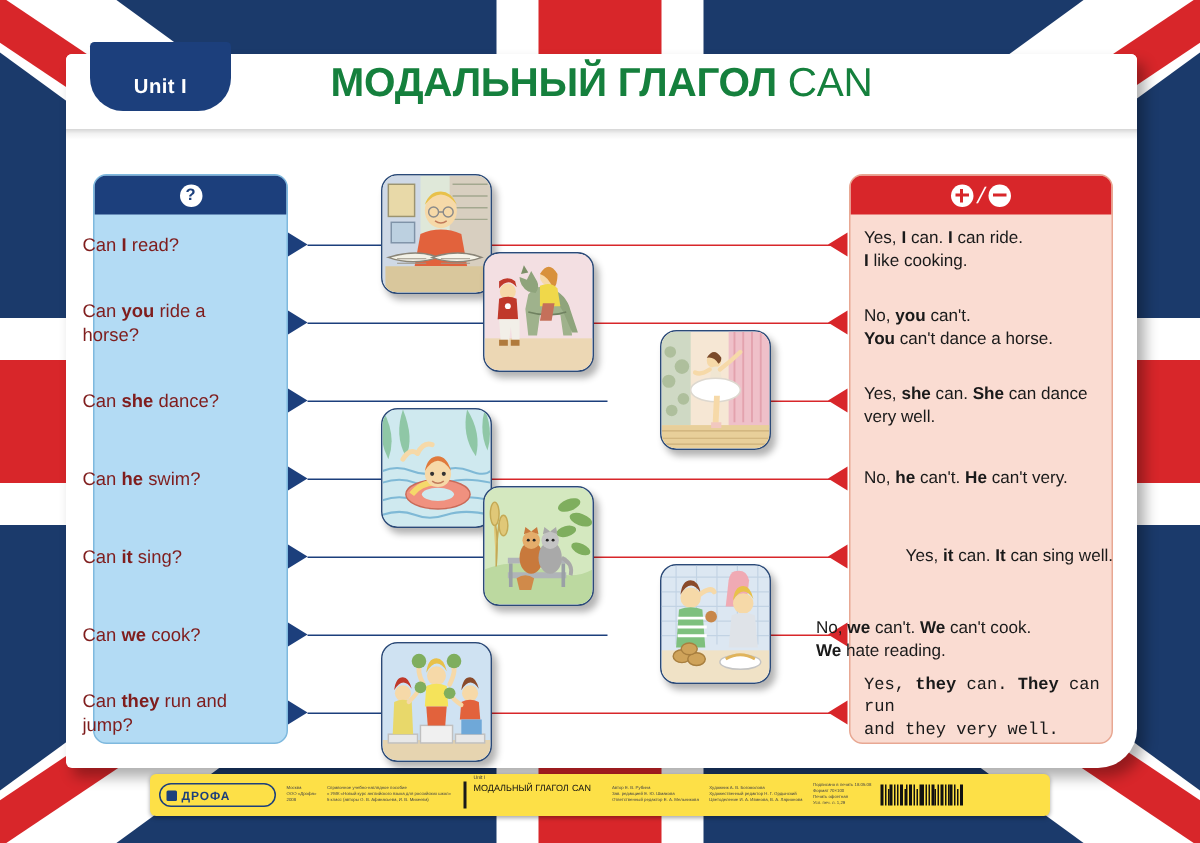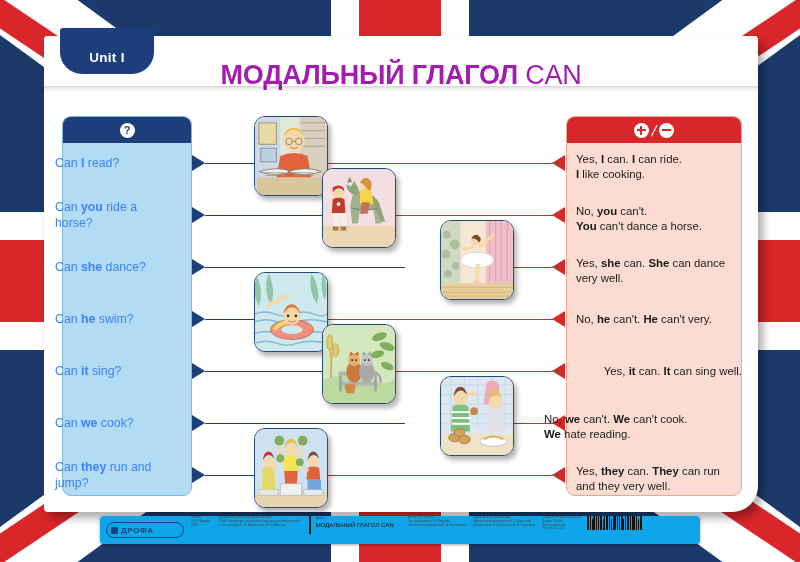--- a/index.html
+++ b/index.html
@@ -47,25 +47,25 @@
     font-size: 13.5px;
     font-weight: bold;
     display: flex;
     align-items: flex-end;
     justify-content: center;
     padding-bottom: 9px;
     letter-spacing: .3px;
   }
   #poster-title {
     position: absolute;
-    left: 0; top: 24px;
+    left: 0; top: 4px;
     width: 714px;
     text-align: center;
     font-size: 27px;
-    color: #a21caf;
+    color: #15803d;
     letter-spacing: -0.2px;
     white-space: nowrap;
   }
   #poster-title .t-bold { font-weight: bold; }
   #poster-title .t-reg  { font-weight: normal; }
   #header-underline {
     position: absolute;
     left: 0; top: 50px;
     width: 714px; height: 7px;
     background: linear-gradient(to bottom,
@@ -101,21 +101,21 @@
     color: #1c3f7c;
     font-size: 11px; font-weight: bold;
     display: flex; align-items: center; justify-content: center;
     line-height: 1;
   }
   .q-item {
     position: absolute;
     left: 11px;
     width: 120px;
     font-size: 12.3px;
-    color: #3b82f6;
+    color: #7f1d1d;
     line-height: 15.5px;
   }
   .q-item b { font-weight: bold; }
 
   
   #a-panel {
     position: absolute;
     left: 522px; top: 22px;
     width: 176px; height: 380px;
     background: #fadcd2;
@@ -195,25 +195,25 @@
     box-shadow: 3px 4px 5px rgba(0,0,0,0.3);
     background: #eef3f8;
   }
   .tile svg { display: block; width: 100%; height: 100%; }
 
   
   #footer {
     position: absolute;
     left: 100px; top: 516px;
     width: 600px; height: 28px;
-    background: #0ea5e9;
+    background: #fde047;
     border-radius: 4px;
     box-shadow: 0 1px 3px rgba(0,0,0,0.35);
     display: flex;
-    align-items: flex-start;
+    align-items: center;
     overflow: hidden;
   }
   .fo-cell { height: 28px; display: flex; align-items: center; }
   .fo-logo {
     margin-left: 6px;
     width: 78px; height: 16px;
     border: 1px solid #1c3f7c;
     border-radius: 8px;
     display: flex; align-items: center; gap: 3px;
     padding-left: 4px;
@@ -598,21 +598,21 @@
       <div class="a-item" style="left:532px; top:218px;">
         <span>No, </span><b>he</b><span> can't. </span><b>He</b><span> can't very.</span>
       </div>
       <div class="a-item" style="left:532px; top:270px;text-align:right;">
         <span>Yes, </span><b>it</b><span> can. </span><b>It</b><span> can sing well.</span>
       </div>
       <div class="a-item" style="left:500px; top:318px;">
         <span>No, </span><b>we</b><span> can't. </span><b>We</b><span> can't cook.</span><br>
         <b>We</b><span> hate reading.</span>
       </div>
-      <div class="a-item" style="left:532px; top:370px;">
+      <div class="a-item" style="left:532px; top:356px;font-family:Liberation Mono, monospace;">
         <span>Yes, </span><b>they</b><span> can. </span><b>They</b><span> can run</span><br>
         <span>and they very well.</span>
       </div>
     </div>
 
   </div>
 </div>
 
 <div id="footer">
   <div class="fo-cell">

